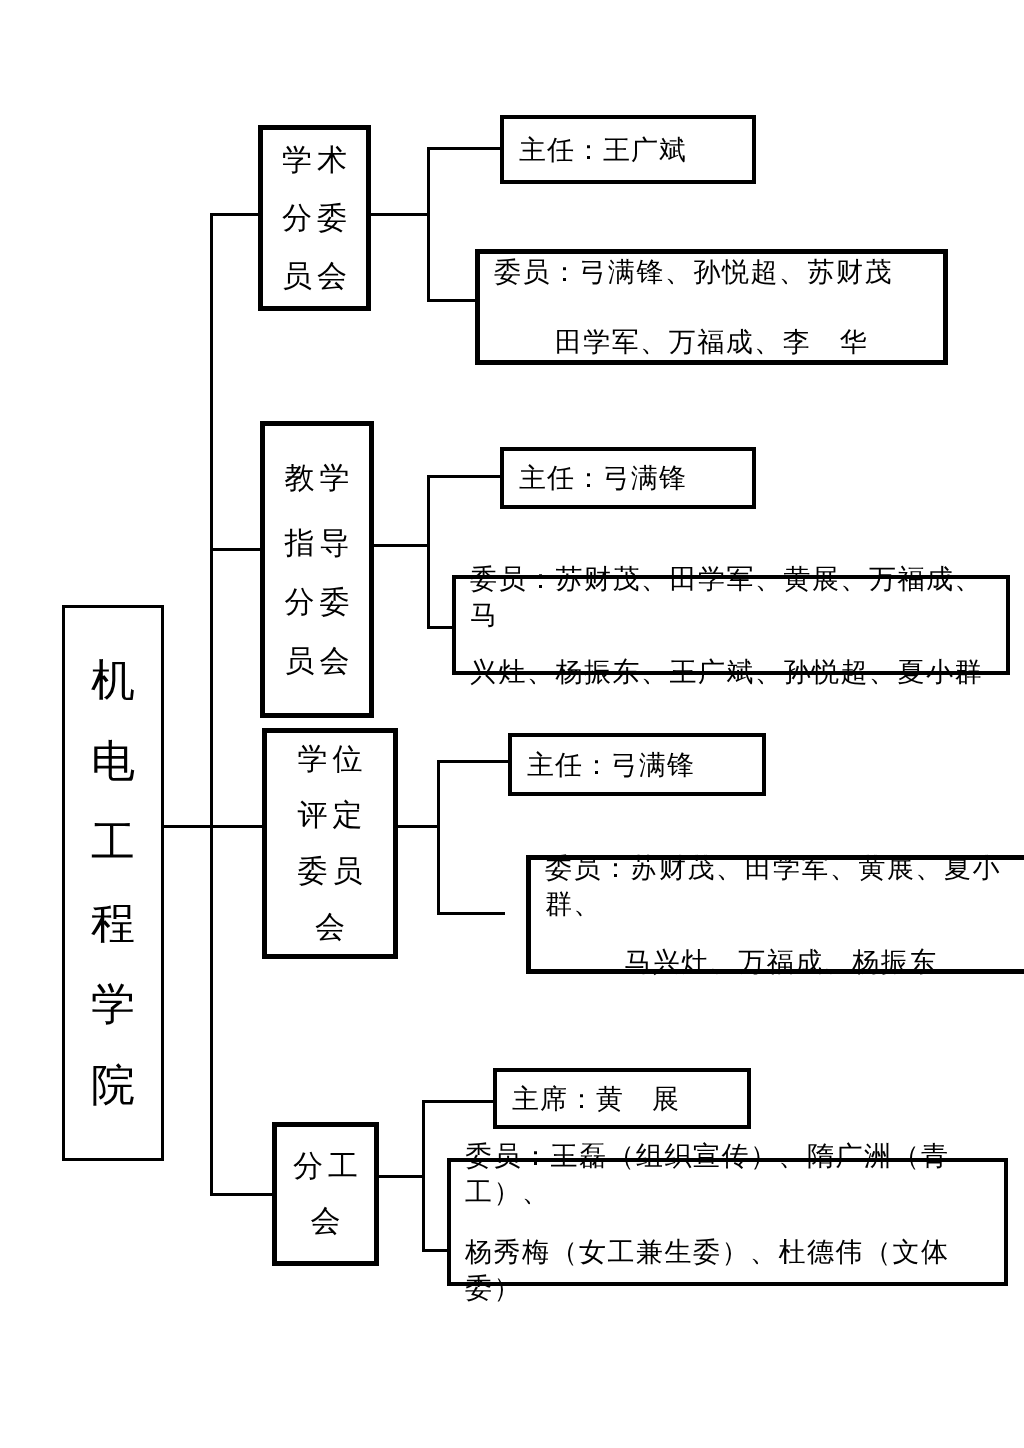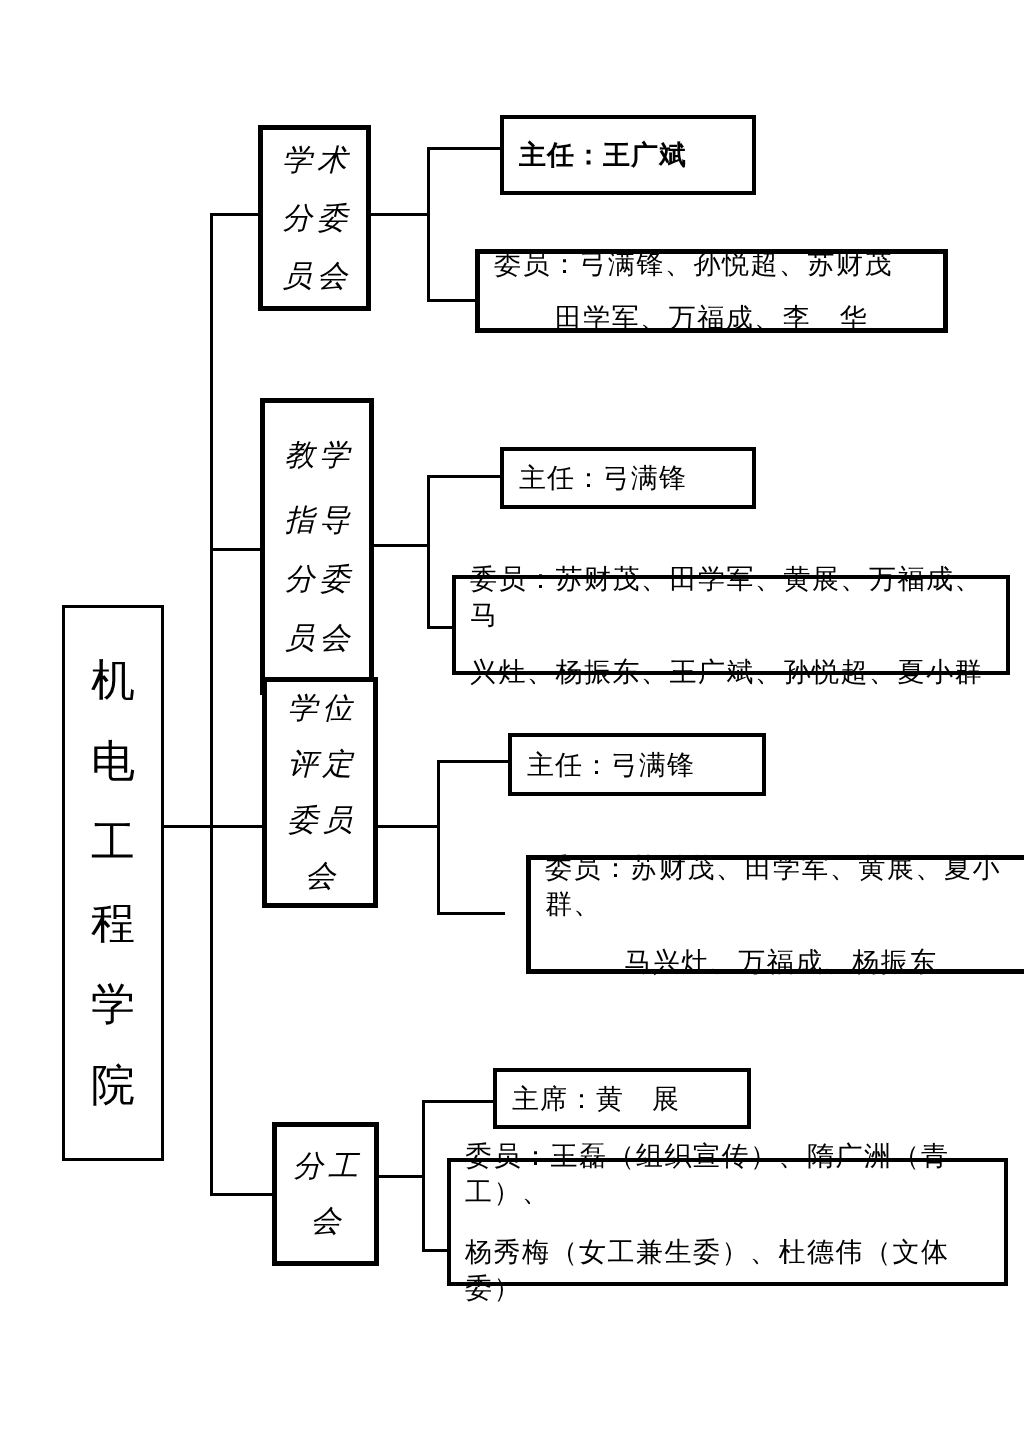--- a/index.html
+++ b/index.html
@@ -36,21 +36,20 @@
   }
   .branch-box {
     border-width: 5px;
     align-items: center;
     font-size: 30px;
   }
   .branch-line {
     text-align: center;
     letter-spacing: 5px;
     text-indent: 5px;
-    font-style: italic;
   }
   .leader-box {
     border-width: 4px;
     align-items: flex-start;
     padding-left: 15px;
     font-size: 27px;
     letter-spacing: 1px;
   }
   .members-box {
     border-width: 4px;
@@ -95,43 +94,43 @@
 
   <div class="box root-box" style="left:62px; top:605px; width:102px; height:556px;">
     <div class="root-label">机电工程学院</div>
   </div>
 
   <div class="box branch-box" style="left:258px; top:125px; width:113px; height:186px;">
     <div class="branch-line">学术</div>
     <div class="branch-line" style="margin-top:17px;">分委</div>
     <div class="branch-line" style="margin-top:17px;">员会</div>
   </div>
-  <div class="box leader-box" style="left:500px; top:115px; width:256px; height:80px;font-weight:bold;">
+  <div class="box leader-box" style="left:500px; top:115px; width:256px; height:69px;">
     <div>主任：王广斌</div>
   </div>
-  <div class="box members-box thick" style="left:475px; top:249px; width:473px; height:84px;">
+  <div class="box members-box thick" style="left:475px; top:249px; width:473px; height:116px;justify-content:space-between;">
     <div class="members-line">委员：弓满锋、孙悦超、苏财茂</div>
     <div class="members-line center" style="margin-top:18px;">田学军、万福成、李　华</div>
   </div>
 
-  <div class="box branch-box" style="left:260px; top:398px; width:114px; height:297px;">
+  <div class="box branch-box" style="left:260px; top:421px; width:114px; height:297px;">
     <div class="branch-line">教学</div>
     <div class="branch-line" style="margin-top:24px;">指导</div>
     <div class="branch-line" style="margin-top:18px;">分委</div>
     <div class="branch-line" style="margin-top:18px;">员会</div>
   </div>
   <div class="box leader-box" style="left:500px; top:447px; width:256px; height:62px;">
     <div>主任：弓满锋</div>
   </div>
   <div class="box members-box" style="left:452px; top:575px; width:558px; height:100px;">
     <div class="members-line">委员：苏财茂、田学军、黄展、万福成、马</div>
     <div class="members-line" style="margin-top:21px;">兴灶、杨振东、王广斌、孙悦超、夏小群</div>
   </div>
 
-  <div class="box branch-box" style="left:262px; top:677px; width:116px; height:231px;">
+  <div class="box branch-box" style="left:262px; top:728px; width:136px; height:231px;">
     <div class="branch-line">学位</div>
     <div class="branch-line" style="margin-top:15px;">评定</div>
     <div class="branch-line" style="margin-top:15px;">委员</div>
     <div class="branch-line" style="margin-top:15px;">会</div>
   </div>
   <div class="box leader-box" style="left:508px; top:733px; width:258px; height:63px;">
     <div>主任：弓满锋</div>
   </div>
   <div class="box members-box thick" style="left:526px; top:855px; width:510px; height:119px;">
     <div class="members-line">委员：苏财茂、田学军、黄展、夏小群、</div>

